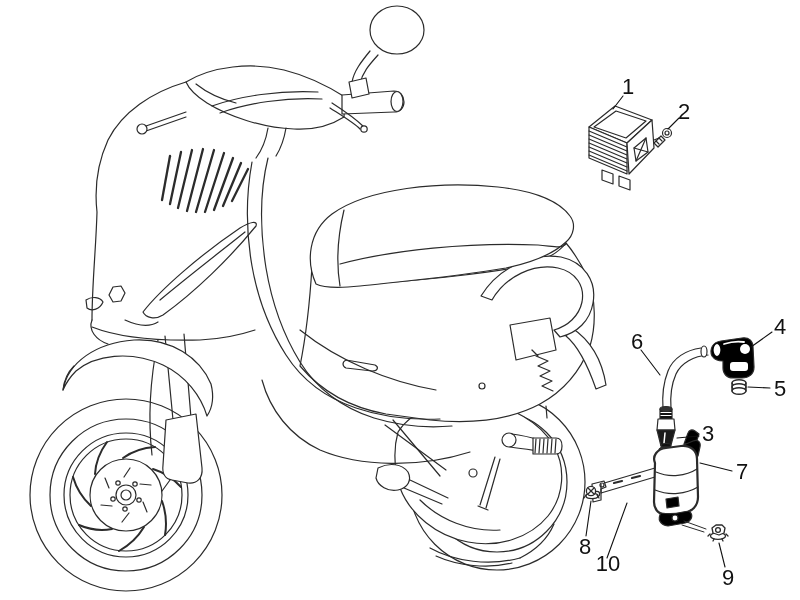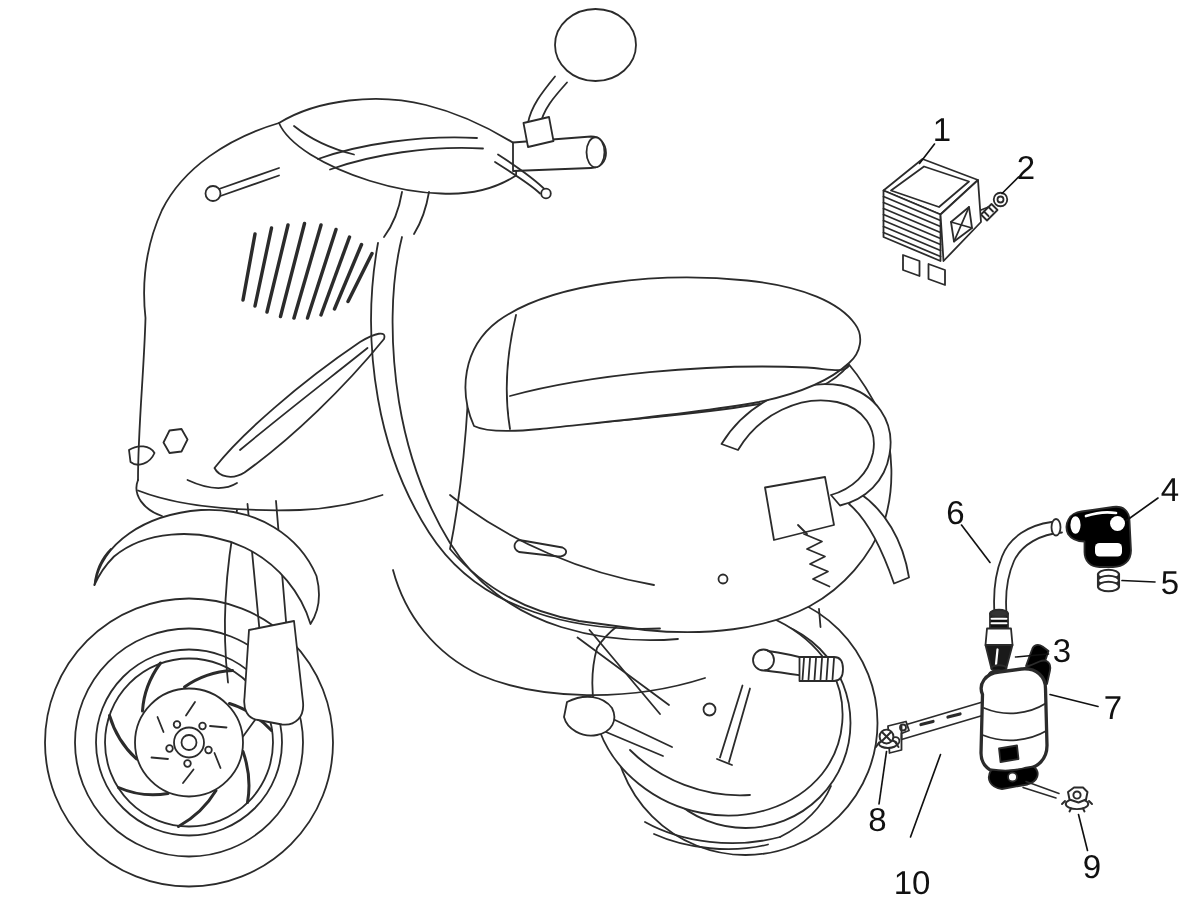--- a/index.html
+++ b/index.html
@@ -316,15 +316,15 @@
 
 <div class="callout" style="left:628px;top:87px">1</div>
 <div class="callout" style="left:684px;top:112px">2</div>
 <div class="callout" style="left:708px;top:434px">3</div>
 <div class="callout" style="left:780px;top:327px">4</div>
 <div class="callout" style="left:780px;top:389px">5</div>
 <div class="callout" style="left:637px;top:342px">6</div>
 <div class="callout" style="left:742px;top:472px">7</div>
 <div class="callout" style="left:585px;top:547px">8</div>
 <div class="callout" style="left:728px;top:578px">9</div>
-<div class="callout" style="left:608px;top:589px">10</div>
+<div class="callout" style="left:608px;top:564px">10</div>
 
 </div>
 
 </body></html>

